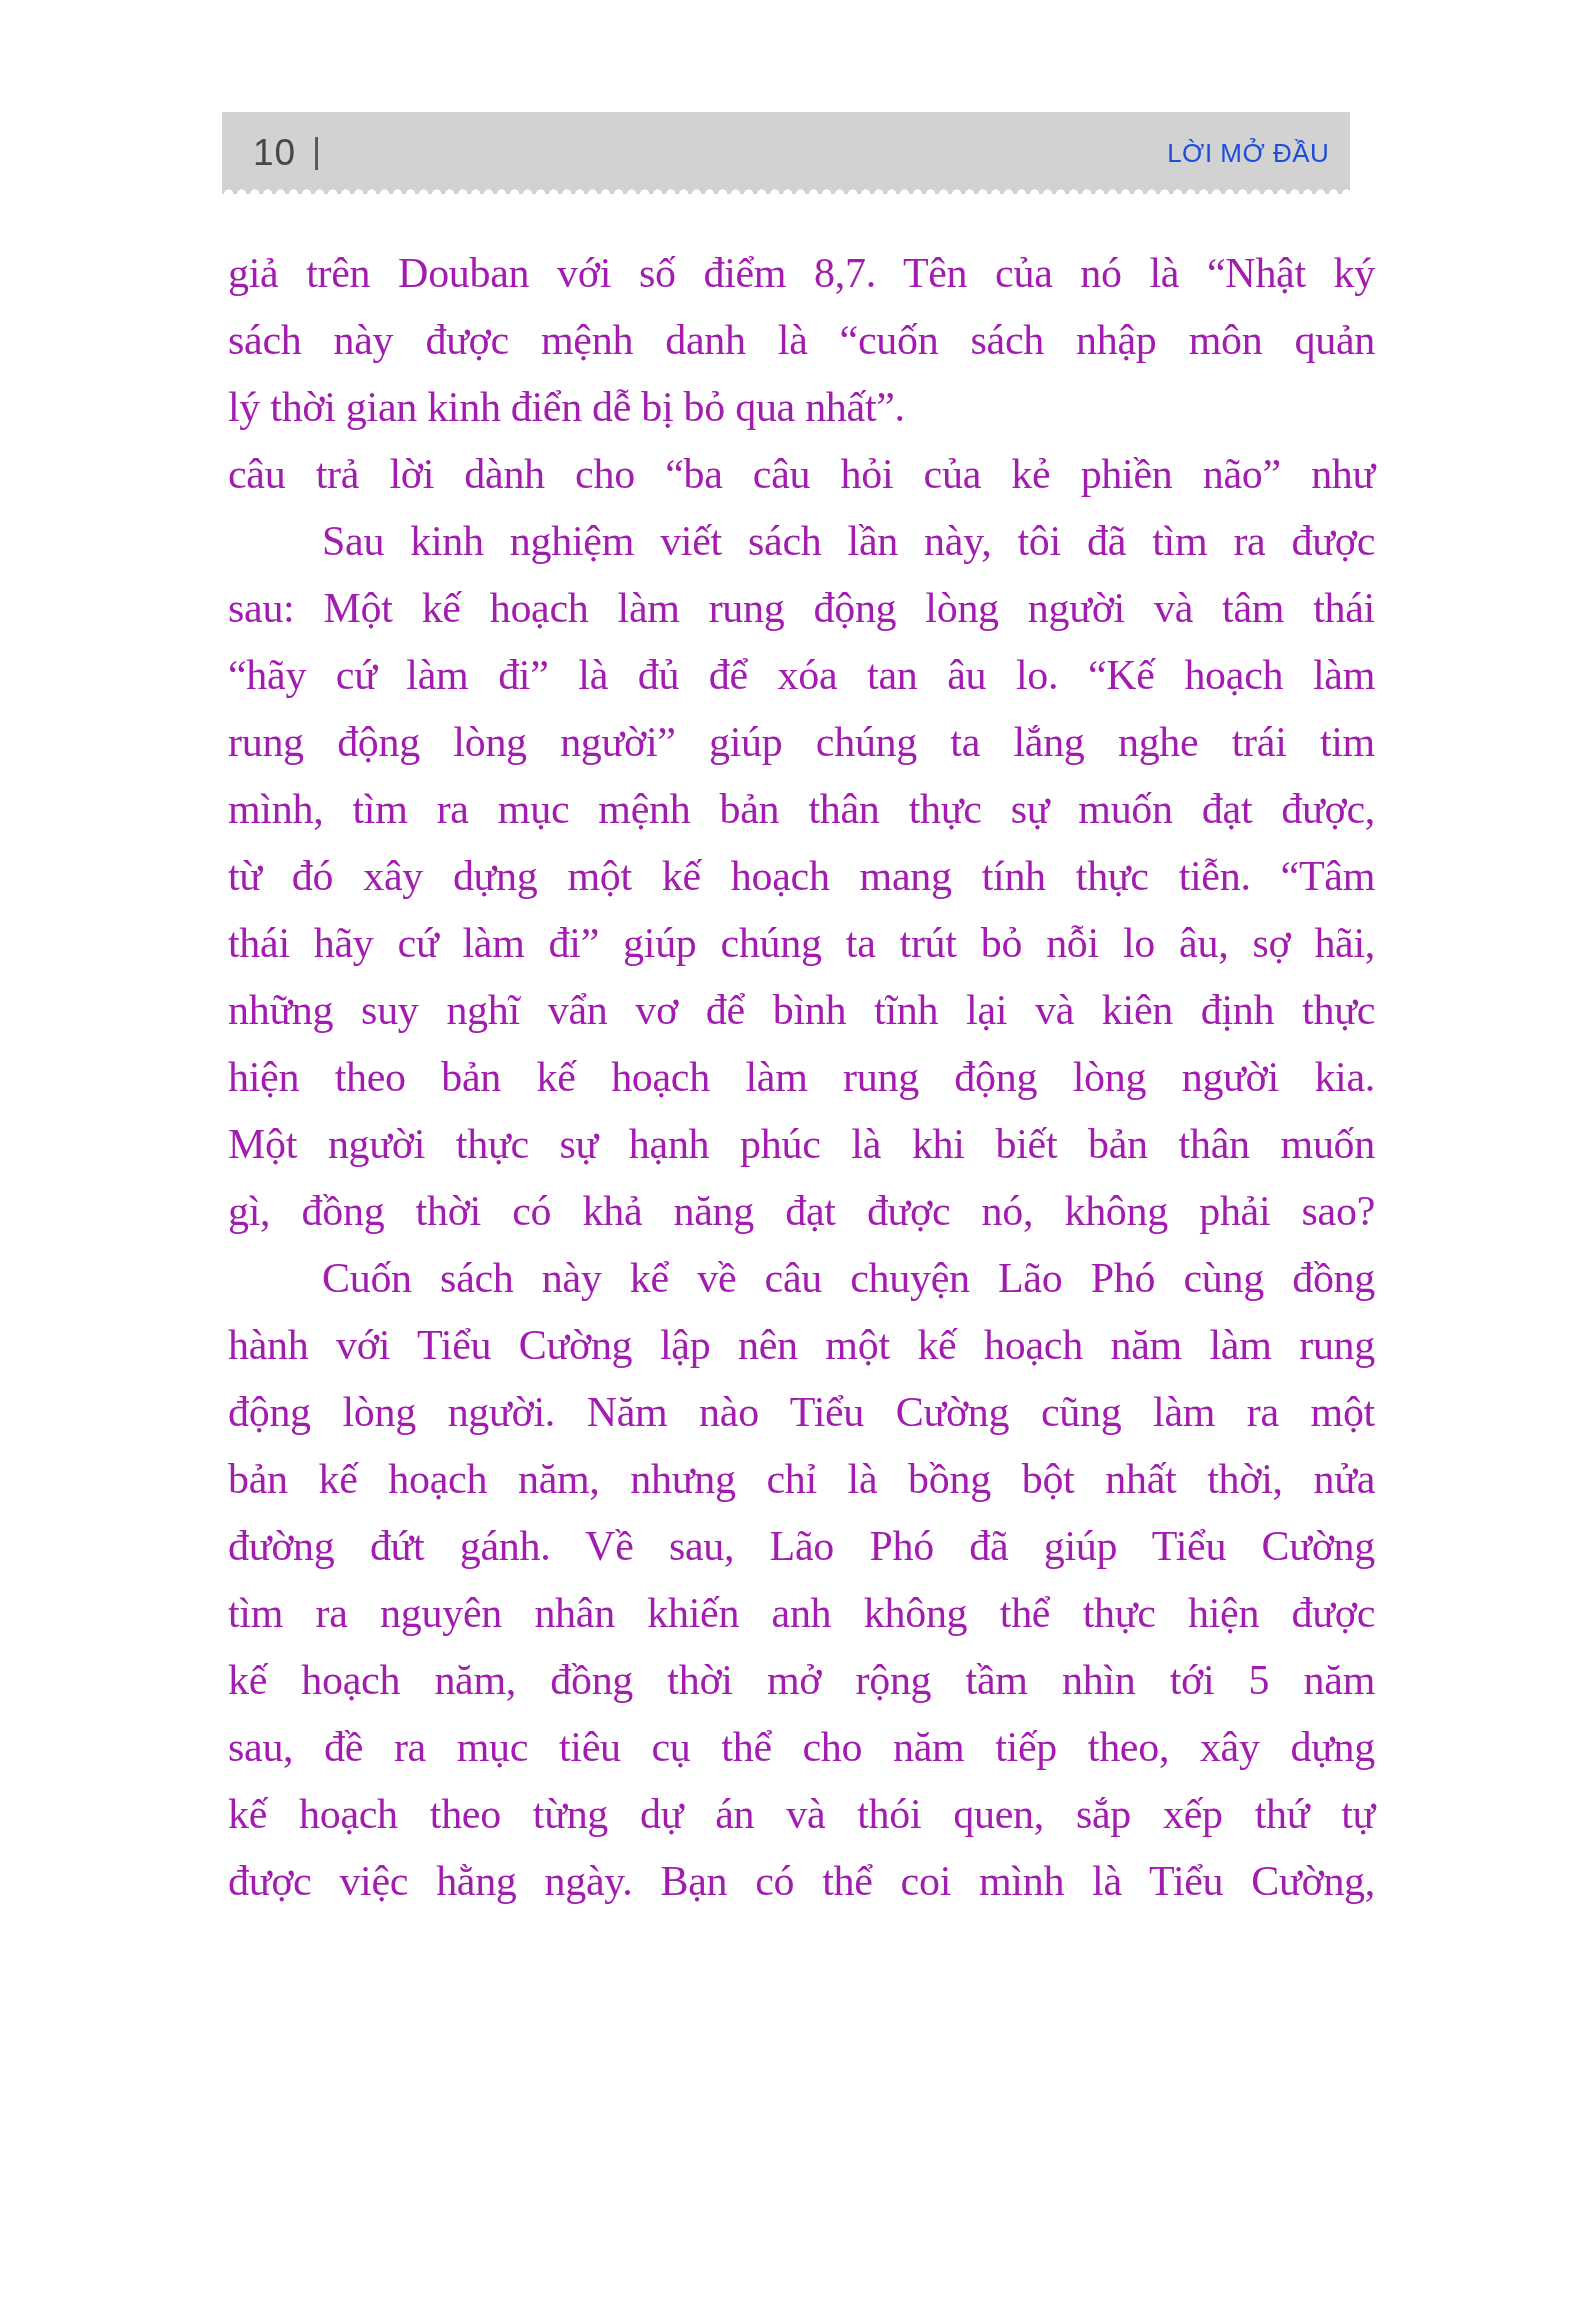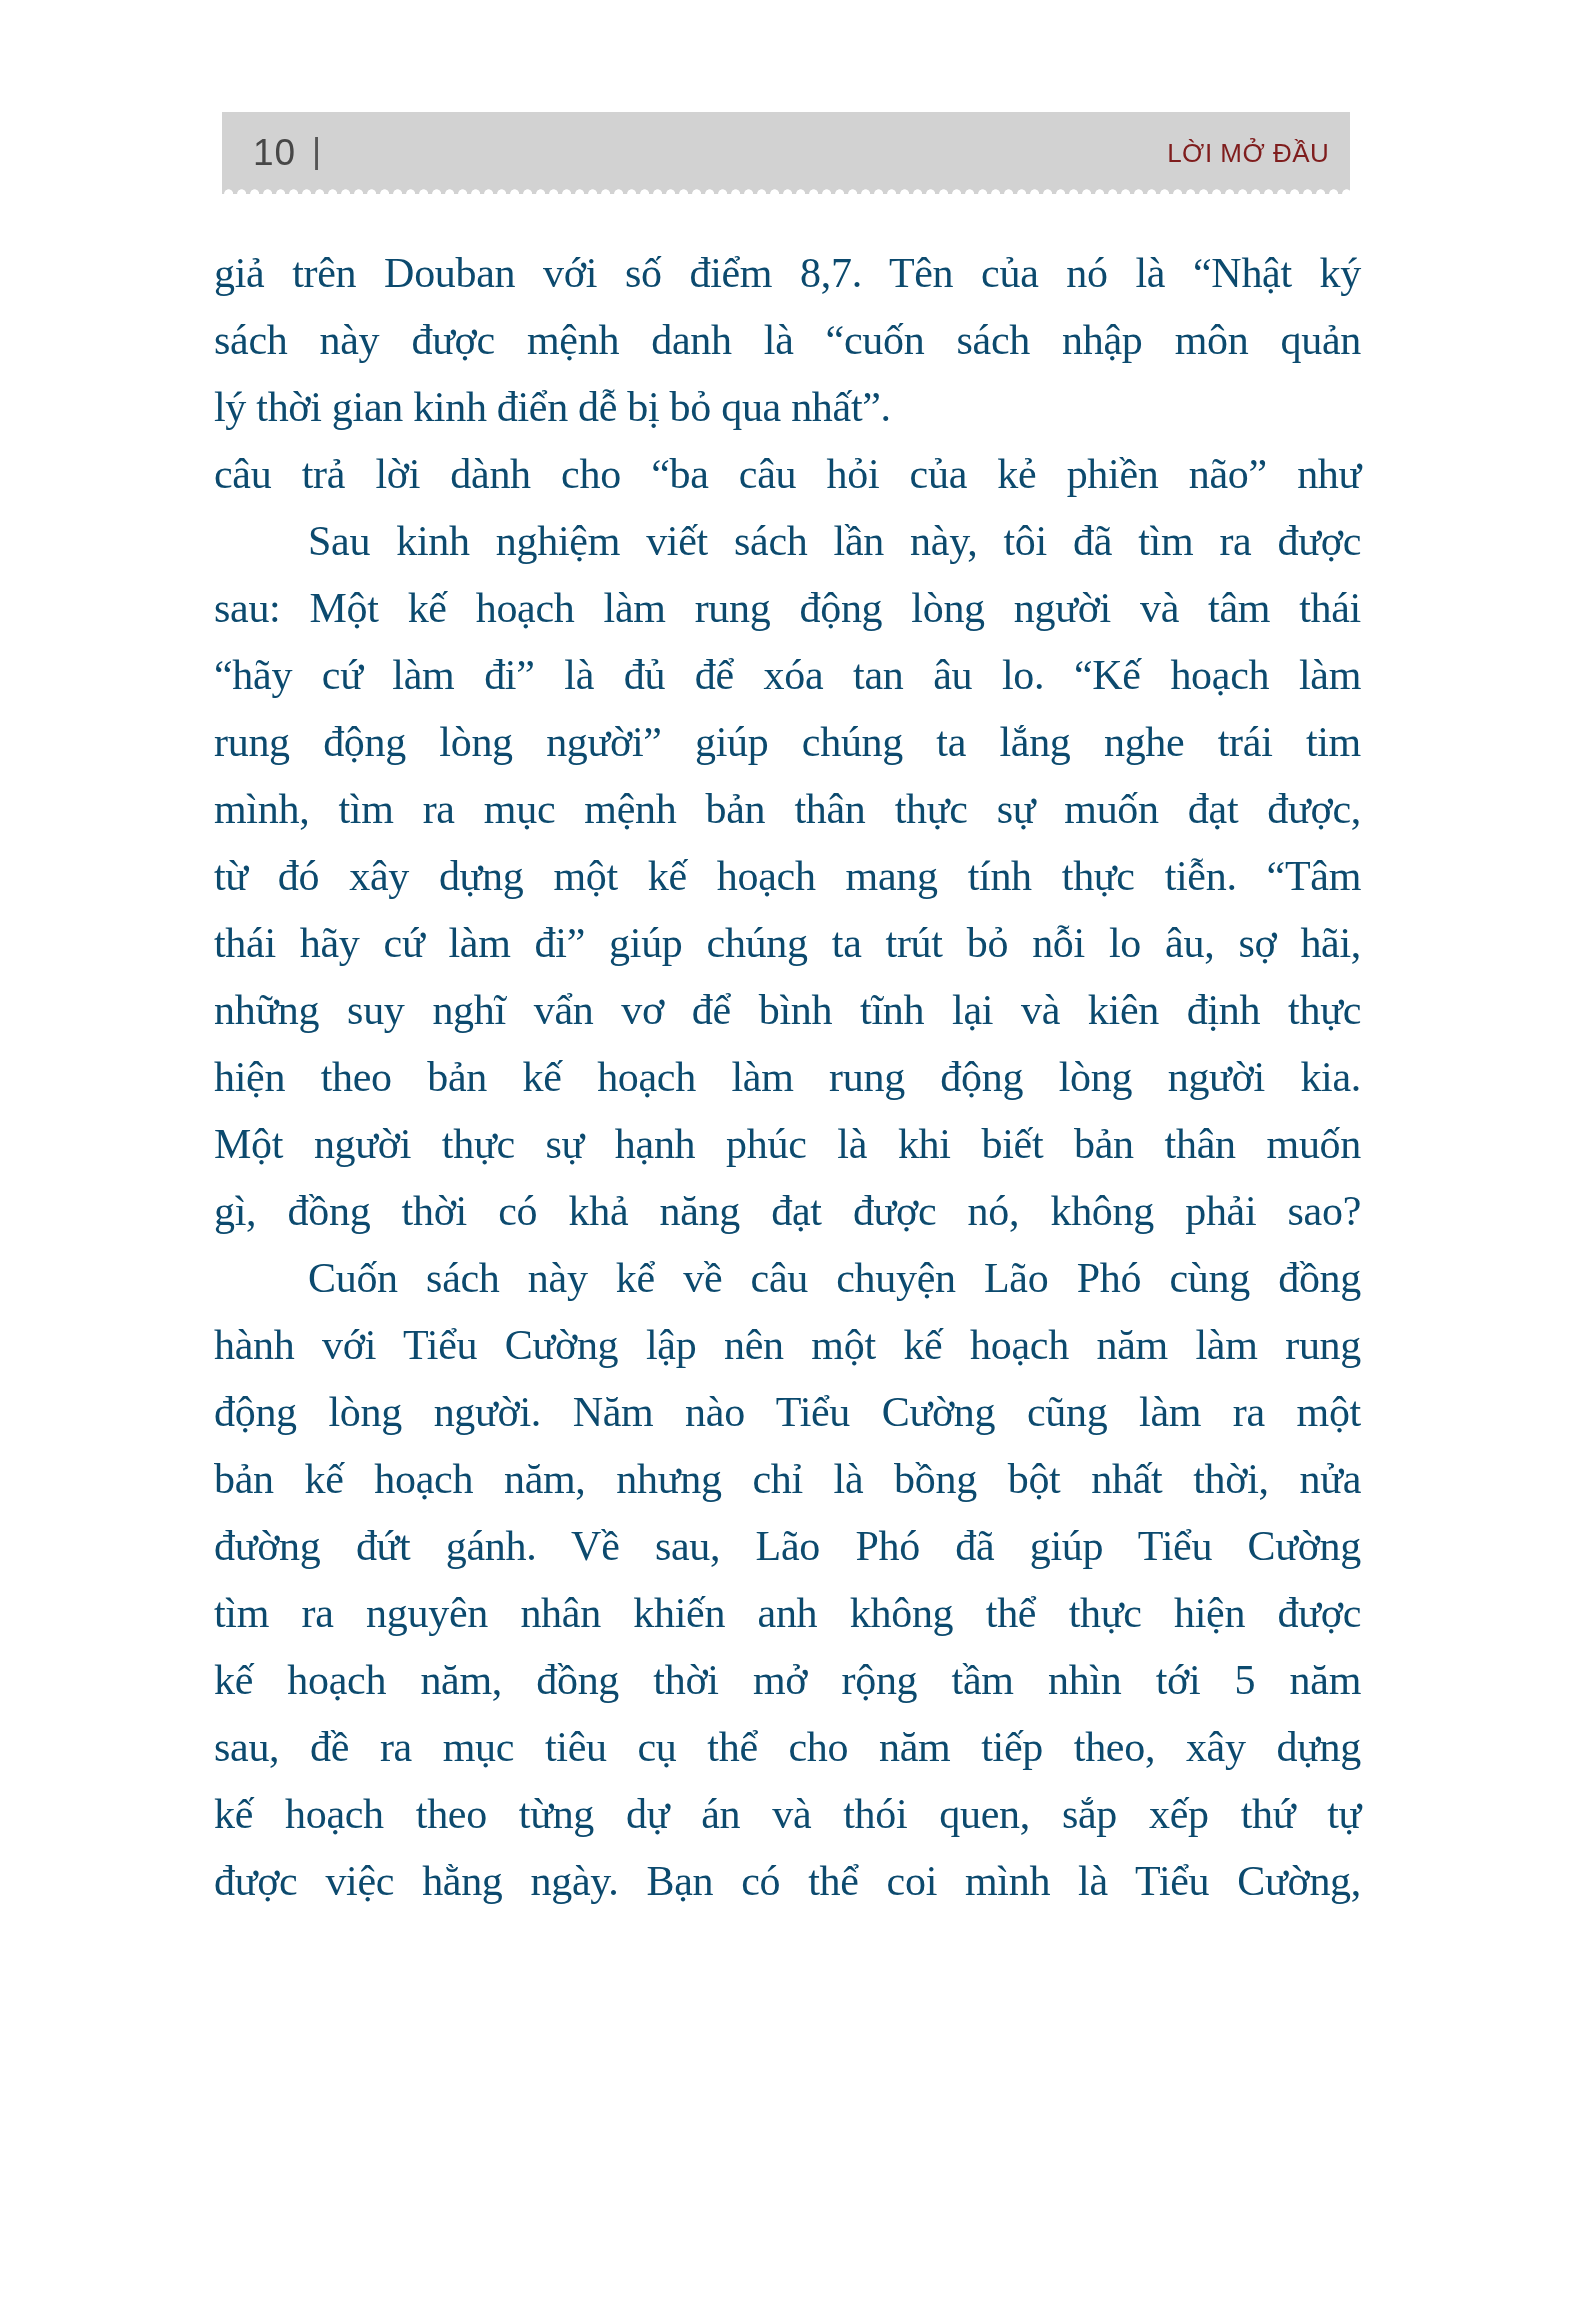--- a/index.html
+++ b/index.html
@@ -77,25 +77,25 @@
   .line.indented { text-indent: 94px; }
 </style>
 </head>
 <body>
 
 <div class="page">
 
   <header class="running-header" style="background: rgb(210, 210, 210);">
     <span class="page-num" style="color: rgb(71, 71, 71);">10</span>
     <span class="sep" style="color: rgb(85, 85, 85);">|</span>
-    <span class="running-title" style="color: #7f1d1d;">LỜI MỞ ĐẦU</span>
+    <span class="running-title" style="color: #1d4ed8;">LỜI MỞ ĐẦU</span>
     <div class="scallops"></div>
   </header>
 
-  <main class="text-block" id="text-block" style="color: #0c4a6e;">
+  <main class="text-block" id="text-block" style="color: #a21caf; margin-left: 14px;">
       <div class="para">
         <div class="line">giả trên Douban với số điểm 8,7. Tên của nó là “Nhật ký</div>
         <div class="line">sách này được mệnh danh là “cuốn sách nhập môn quản</div>
         <div class="line short-last">lý thời gian kinh điển dễ bị bỏ qua nhất”.</div>
       </div>
       <div class="para">
         <div class="line">câu trả lời dành cho “ba câu hỏi của kẻ phiền não” như</div>
         <div class="line indented">Sau kinh nghiệm viết sách lần này, tôi đã tìm ra được</div>
         <div class="line">sau: Một kế hoạch làm rung động lòng người và tâm thái</div>
         <div class="line">“hãy cứ làm đi” là đủ để xóa tan âu lo. “Kế hoạch làm</div>

